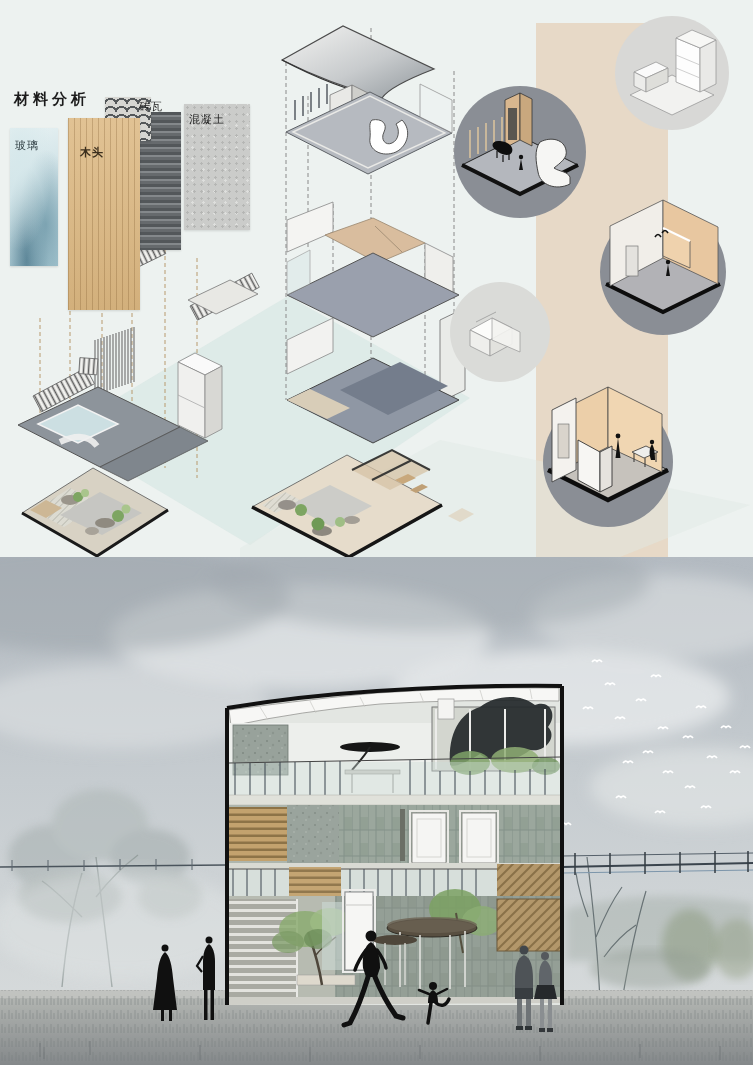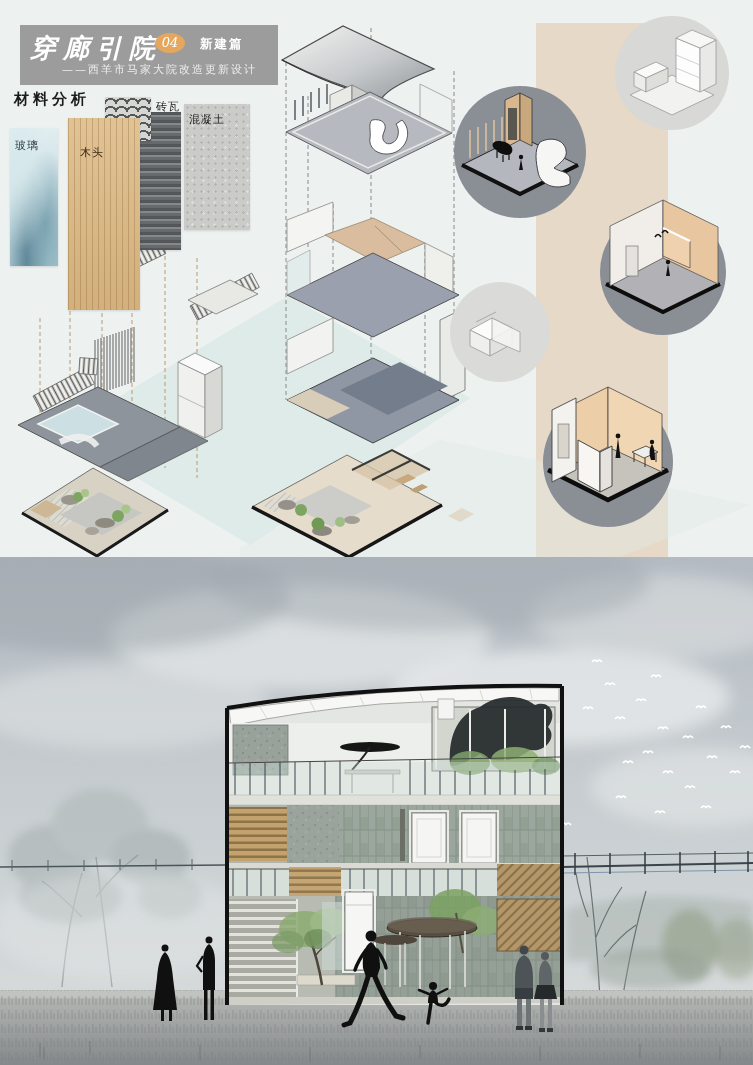--- a/index.html
+++ b/index.html
@@ -36,22 +36,22 @@
      background-color:#6e7274;
      background-image:repeating-linear-gradient(180deg,#53575a 0 3px,#84888b 3px 5px,#666a6d 5px 8px),
                       repeating-linear-gradient(90deg,rgba(35,38,40,.35) 0 1px,transparent 1px 14px);}
   #sw-concrete{left:184px;top:104px;width:66px;height:126px;
      background-color:#cbccca;
      background-image:radial-gradient(#b5b6b4 1px,transparent 1.3px),
                       radial-gradient(#dedfdd 1px,transparent 1.3px);
      background-size:7px 7px,11px 11px;background-position:0 0,3px 5px;}
   .sw-label{position:absolute;font-size:11px;letter-spacing:1px;}
   #lb-glass{left:15px;top:138px;color:#27363b;font-family:Liberation Serif, serif;}
-  #lb-wood{left:80px;top:145px;color:#3c2f1d;}
-  #lb-brick{left:156px;top:99px;color:#1f1f1f;}
+  #lb-wood{left:80px;top:145px;color:#3c2f1d;font-weight:bold;}
+  #lb-brick{left:139px;top:99px;color:#1f1f1f;}
   #lb-concrete{left:189px;top:112px;color:#1b1b1b;}
   svg{display:block;}
 </style>
 </head>
 <body>
 
 <div id="stage">
 
   <svg class="abs" style="left:0;top:0" width="753" height="557" viewBox="0 0 753 557">
     <defs>
@@ -289,26 +289,20 @@
       <g stroke="#333" stroke-width="1">
           <line x1="634" y1="453" x2="634" y2="462"></line>
         <line x1="656" y1="453" x2="656" y2="462"></line>
           <line x1="645" y1="458" x2="645" y2="467"></line>
         </g>
       <circle cx="652" cy="442" r="2.2" fill="#111"></circle>
       <path d="M652,444 C649,448 649,455 651,460 L655,460 C655,452 654,447 652,444 Z" fill="#111"></path>
     </g>
   </svg>
 
-  <div class="abs" id="title-block">
-    <div class="abs" id="title-text">穿廊引院</div>
-    <div class="abs" id="title-num">04</div>
-    <div class="abs" id="title-badge">新建篇</div>
-    <div class="abs" id="title-sub">——西羊市马家大院改造更新设计</div>
-  </div>
 
   <div class="abs" id="mat-heading">材料分析</div>
   <div class="swatch" id="sw-glass"></div>
   <div class="swatch" id="sw-brick"></div>
   <div class="swatch" id="sw-tile"></div>
   <div class="swatch" id="sw-concrete"></div>
   <div class="swatch" id="sw-wood"></div>
   <div class="sw-label" id="lb-glass">玻璃</div>
   <div class="sw-label" id="lb-wood">木头</div>
   <div class="sw-label" id="lb-brick">砖瓦</div>

